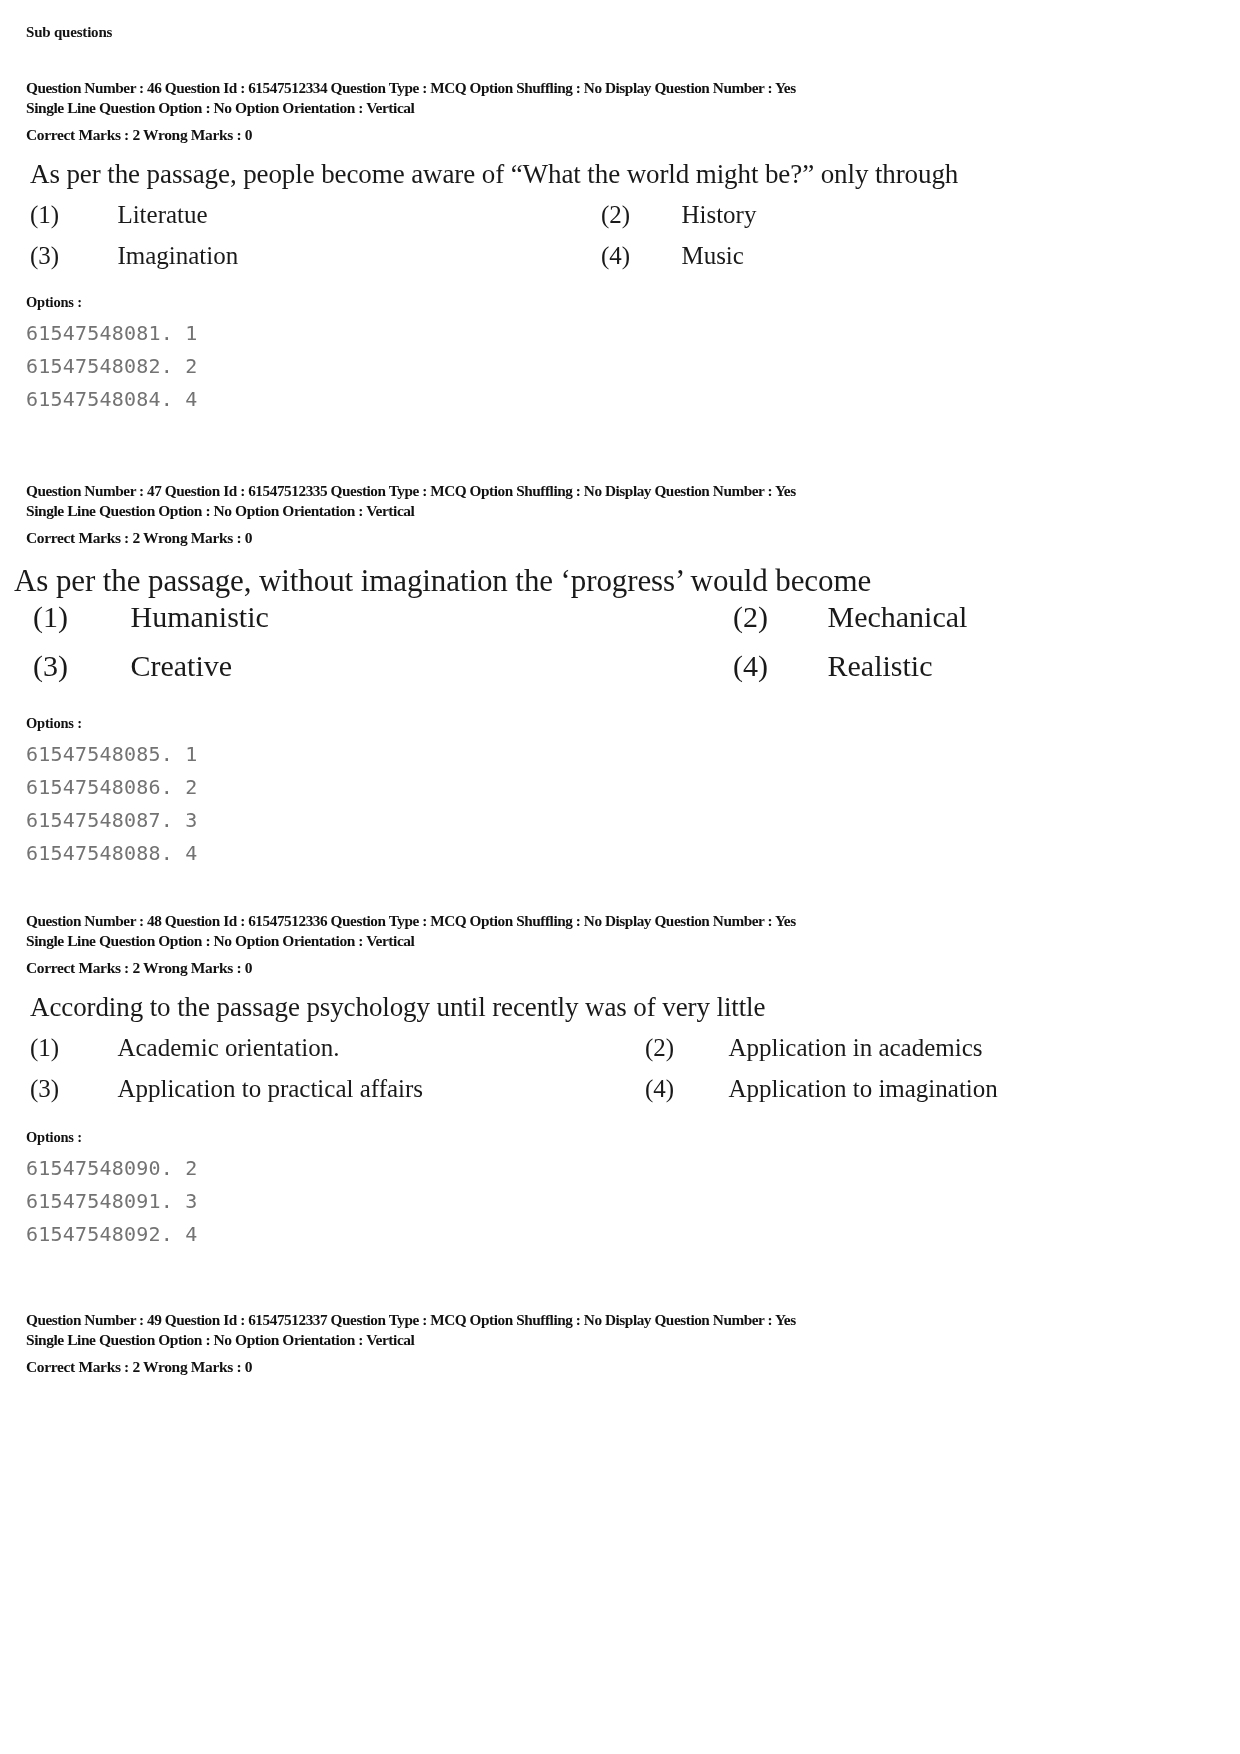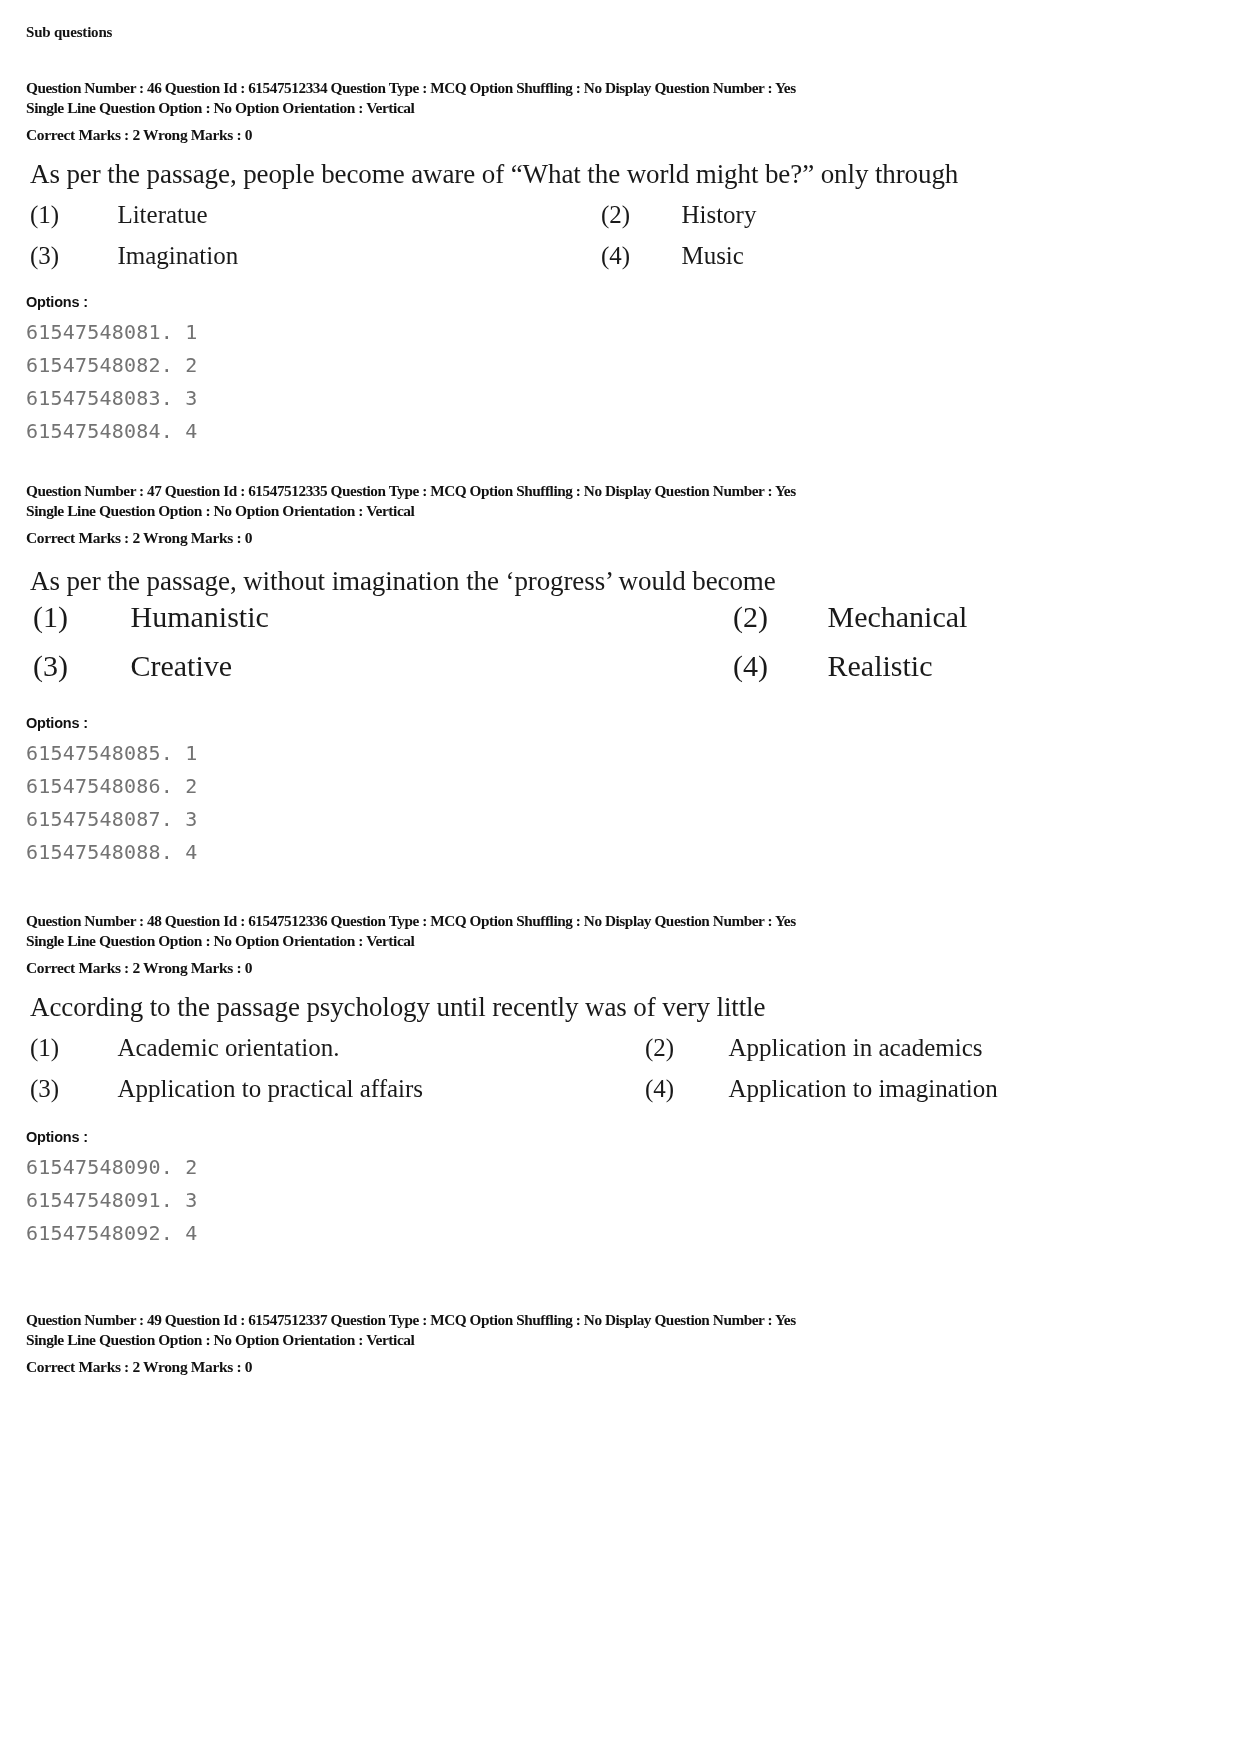--- a/index.html
+++ b/index.html
@@ -61,23 +61,23 @@
   .qtext{
     margin:14px 0 0 30px;
     font-family:"Liberation Serif", serif;
     font-size:27px;
     line-height:32px;
     letter-spacing:-0.1px;
     color:#1a1a1a;
     white-space:nowrap;
   }
   .qtext.big{
-    font-size:27px;
+    font-size:31px;
     line-height:36px;
-    margin-left:30px;
+    margin-left:14px;
     font-family:Liberation Serif, serif;
   }
 
   .opts{
     position:relative;
     margin:10px 0 0 0;
   }
   .optrow{
     position:relative;
     height:41px;
@@ -92,21 +92,21 @@
     color:#1a1a1a;
     white-space:nowrap;
   }
   .opt.big{font-size:30px;line-height:36px;}
 
   .opt .num{display:inline-block;}
   .opt .txt{display:inline-block;}
 
   .optionslabel{
     margin:12px 0 0 26px;
-    font-family:Liberation Sans, sans-serif;
+    font-family:Liberation Serif, serif;
     font-weight:bold;
     font-size:14.5px;
     letter-spacing:-0.2px;
     color:#111111;
   }
   .idlist{margin:6px 0 0 0;padding:0;list-style:none;}
   .idlist li{
     margin:0 0 0 26px;
     font-family:"DejaVu Sans Mono", monospace;
     font-size:20px;
@@ -149,21 +149,20 @@
           <span class="num">(4)</span>
           <span class="txt" style="margin-left:45px;">Music</span>
         </div>
       </div>
     </div>
 
     <div class="optionslabel">Options :</div>
     <ul class="idlist">
       <li>61547548081. 1</li>
       <li>61547548082. 2</li>
-      <li>61547548083. 3</li>
       <li>61547548084. 4</li>
     </ul>
   </div>
 
   <div class="qblock" style="top:481px;">
     <div class="meta">Question Number : 47  Question Id : 61547512335  Question Type : MCQ  Option Shuffling : No  Display Question Number : Yes</div>
     <div class="meta2">Single Line Question Option : No  Option Orientation : Vertical</div>
     <div class="marks">Correct Marks : 2  Wrong Marks : 0</div>
     <div class="qtext big" style="margin-top:16px;">As per the passage, without imagination the ‘progress’ would become</div>
 

